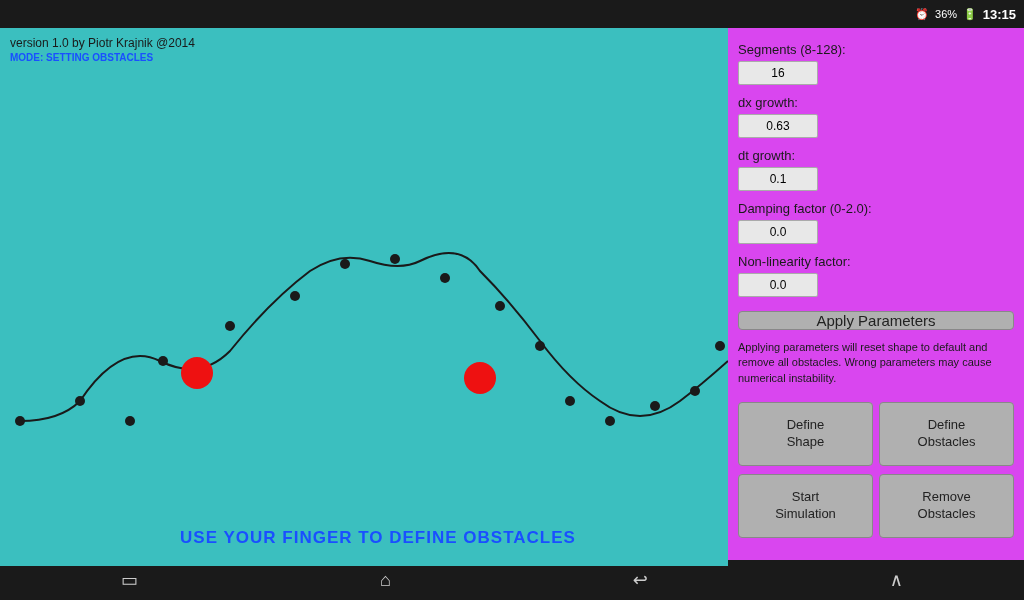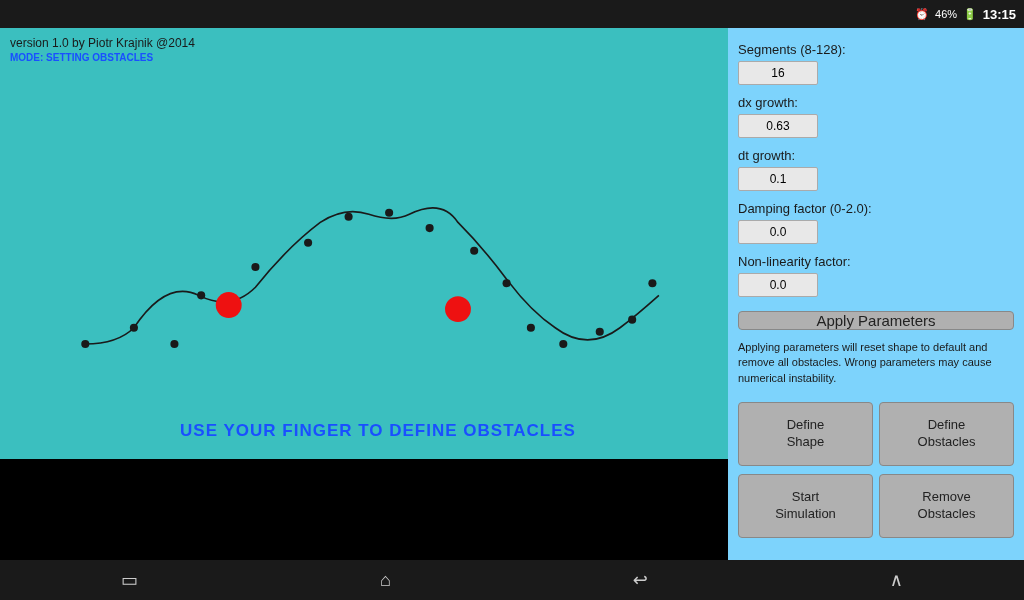--- a/index.html
+++ b/index.html
@@ -35,21 +35,21 @@
     
     #main-content {
       display: flex;
       width: 1024px;
       height: 532px; 
     }
 
     
     #canvas-area {
       width: 728px;
-      height: 431px;
+      height: 538px;
       background: #3bbfbf;
       position: relative;
       overflow: hidden;
     }
 
     #version-text {
       position: absolute;
       top: 8px;
       left: 10px;
       color: #1a1a1a;
@@ -83,21 +83,21 @@
       top: 0;
       left: 0;
       width: 100%;
       height: 100%;
     }
 
     
     #right-panel {
       width: 296px;
       height: 532px;
-      background: #7dd3fc;
+      background: #d946ef;
       padding: 10px;
       overflow-y: auto;
       display: flex;
       flex-direction: column;
       gap: 4px;
     }
 
     .param-label {
       color: #1a1a1a;
       font-size: 13px;
@@ -177,21 +177,21 @@
     }
     #right-panel::-webkit-scrollbar-thumb {
       background: #888;
     }
   </style>
 </head>
 <body>
 
 <div id="status-bar">
   <span class="status-icon">⏰</span>
-  <span class="status-icon">46%</span>
+  <span class="status-icon">36%</span>
   <span class="status-icon">🔋</span>
   <span id="time-display">13:15</span>
 </div>
 
 <div id="main-content">
 
   <div id="canvas-area">
     <span id="version-text">version 1.0 by Piotr Krajnik @2014</span>
     <span id="mode-text">MODE: SETTING OBSTACLES</span>
 

